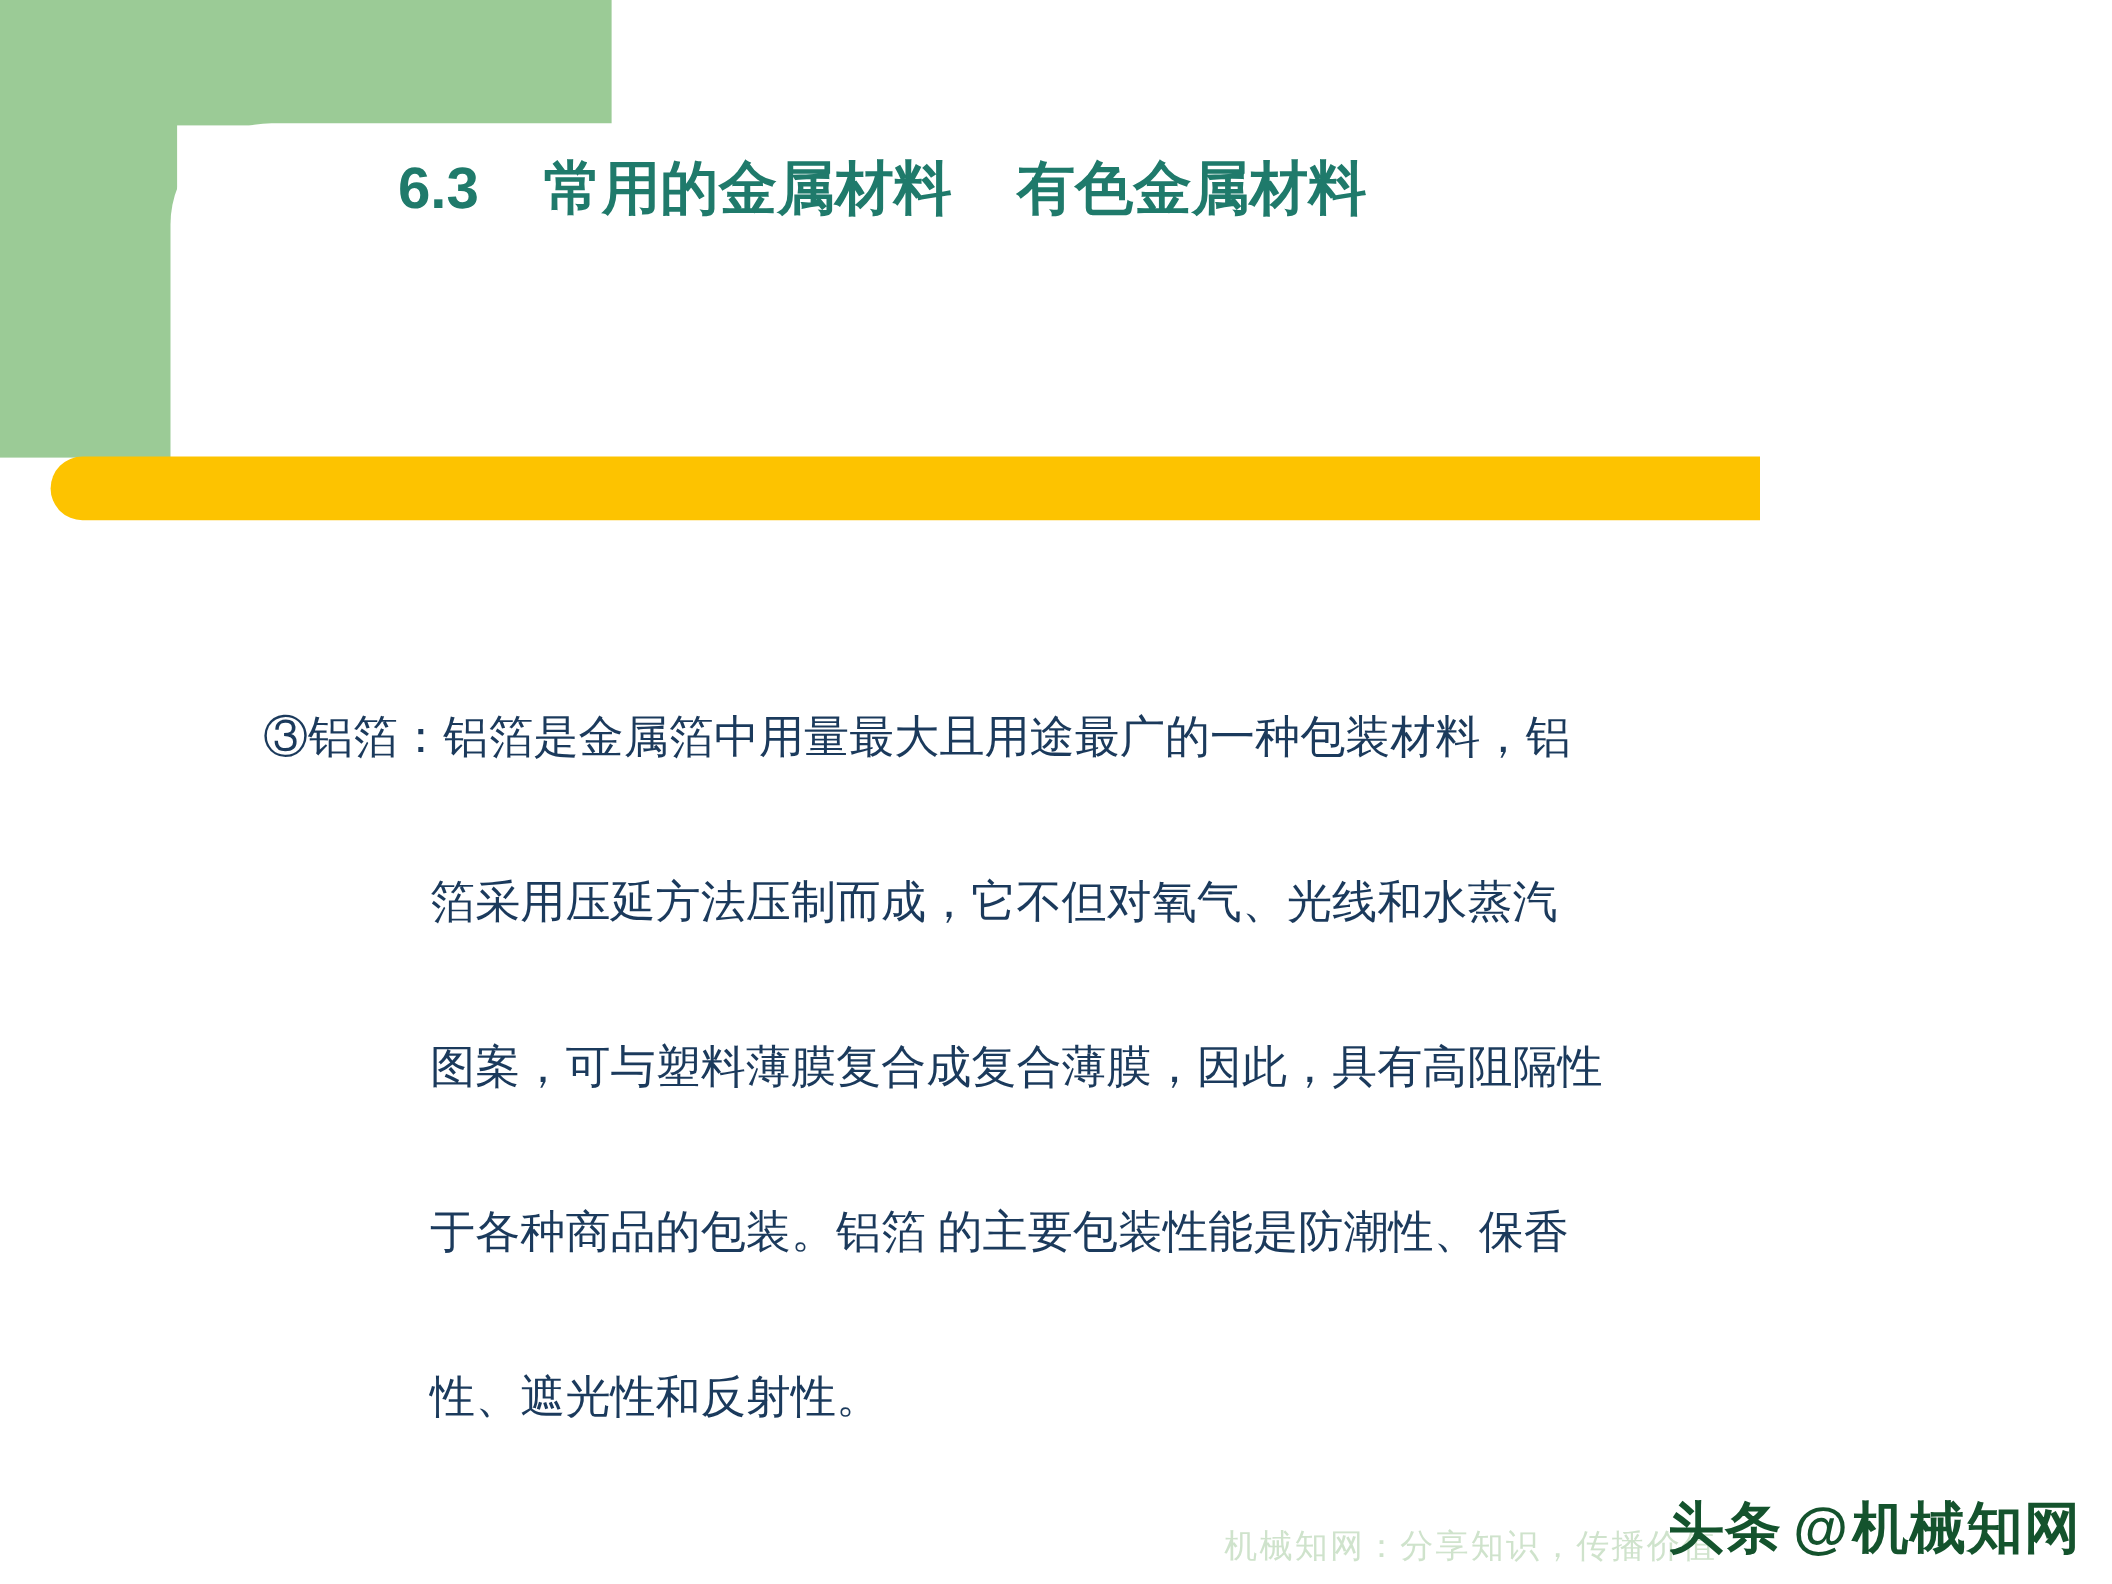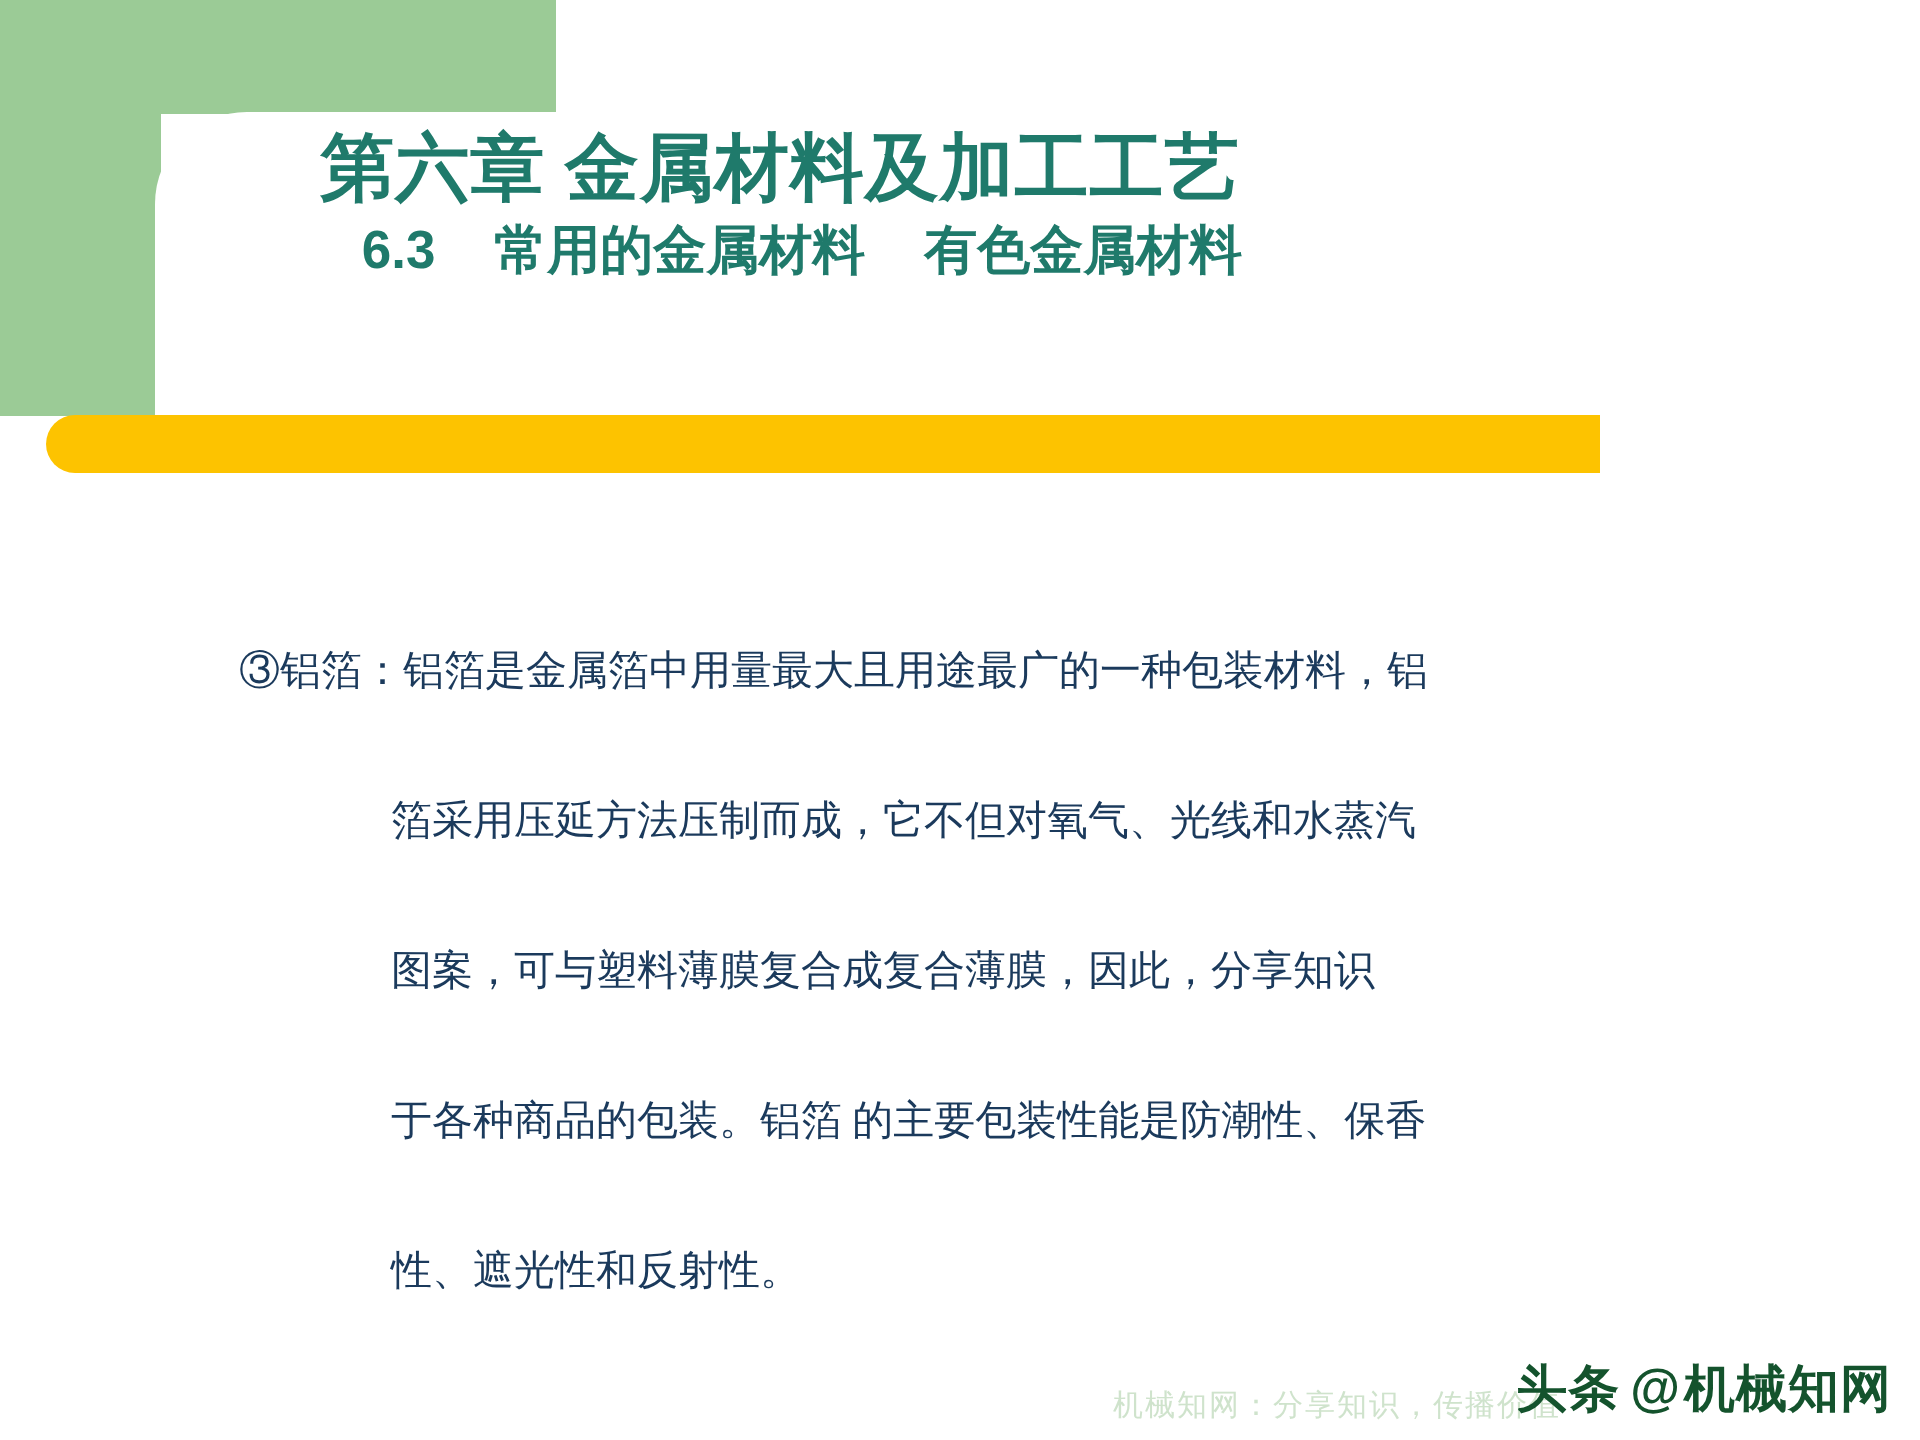--- a/index.html
+++ b/index.html
@@ -141,30 +141,29 @@
 <body>
 
 <div id="slide">
 
   <div class="green-block"></div>
   <div class="green-column"></div>
   <div class="white-card"></div>
   <div class="yellow-bar"></div>
 
   <div class="title-area">
-    <div class="title-main">第六章 金属材料及加工工艺</div>
     <div class="title-sub">6.3    常用的金属材料    有色金属材料</div>
   </div>
 
   <div class="body-text">
     <div class="para">
       <span class="para-lines">
         <span class="tline">③铝箔：铝箔是金属箔中用量最大且用途最广的一种包装材料，铝</span>
         <span class="tline hang">箔采用压延方法压制而成，它不但对氧气、光线和水蒸汽</span>
-        <span class="tline hang">图案，可与塑料薄膜复合成复合薄膜，因此，分享知识</span>
+        <span class="tline hang">图案，可与塑料薄膜复合成复合薄膜，因此，具有高阻隔性</span>
         <span class="tline hang">于各种商品的包装。铝箔 的主要包装性能是防潮性、保香</span>
         <span class="tline hang">性、遮光性和反射性。</span>
       </span>
     </div>
 
   </div>
 
   <div class="wm-soft">机械知网：分享知识，传播价值</div>
 
   <div class="wm-brand">

